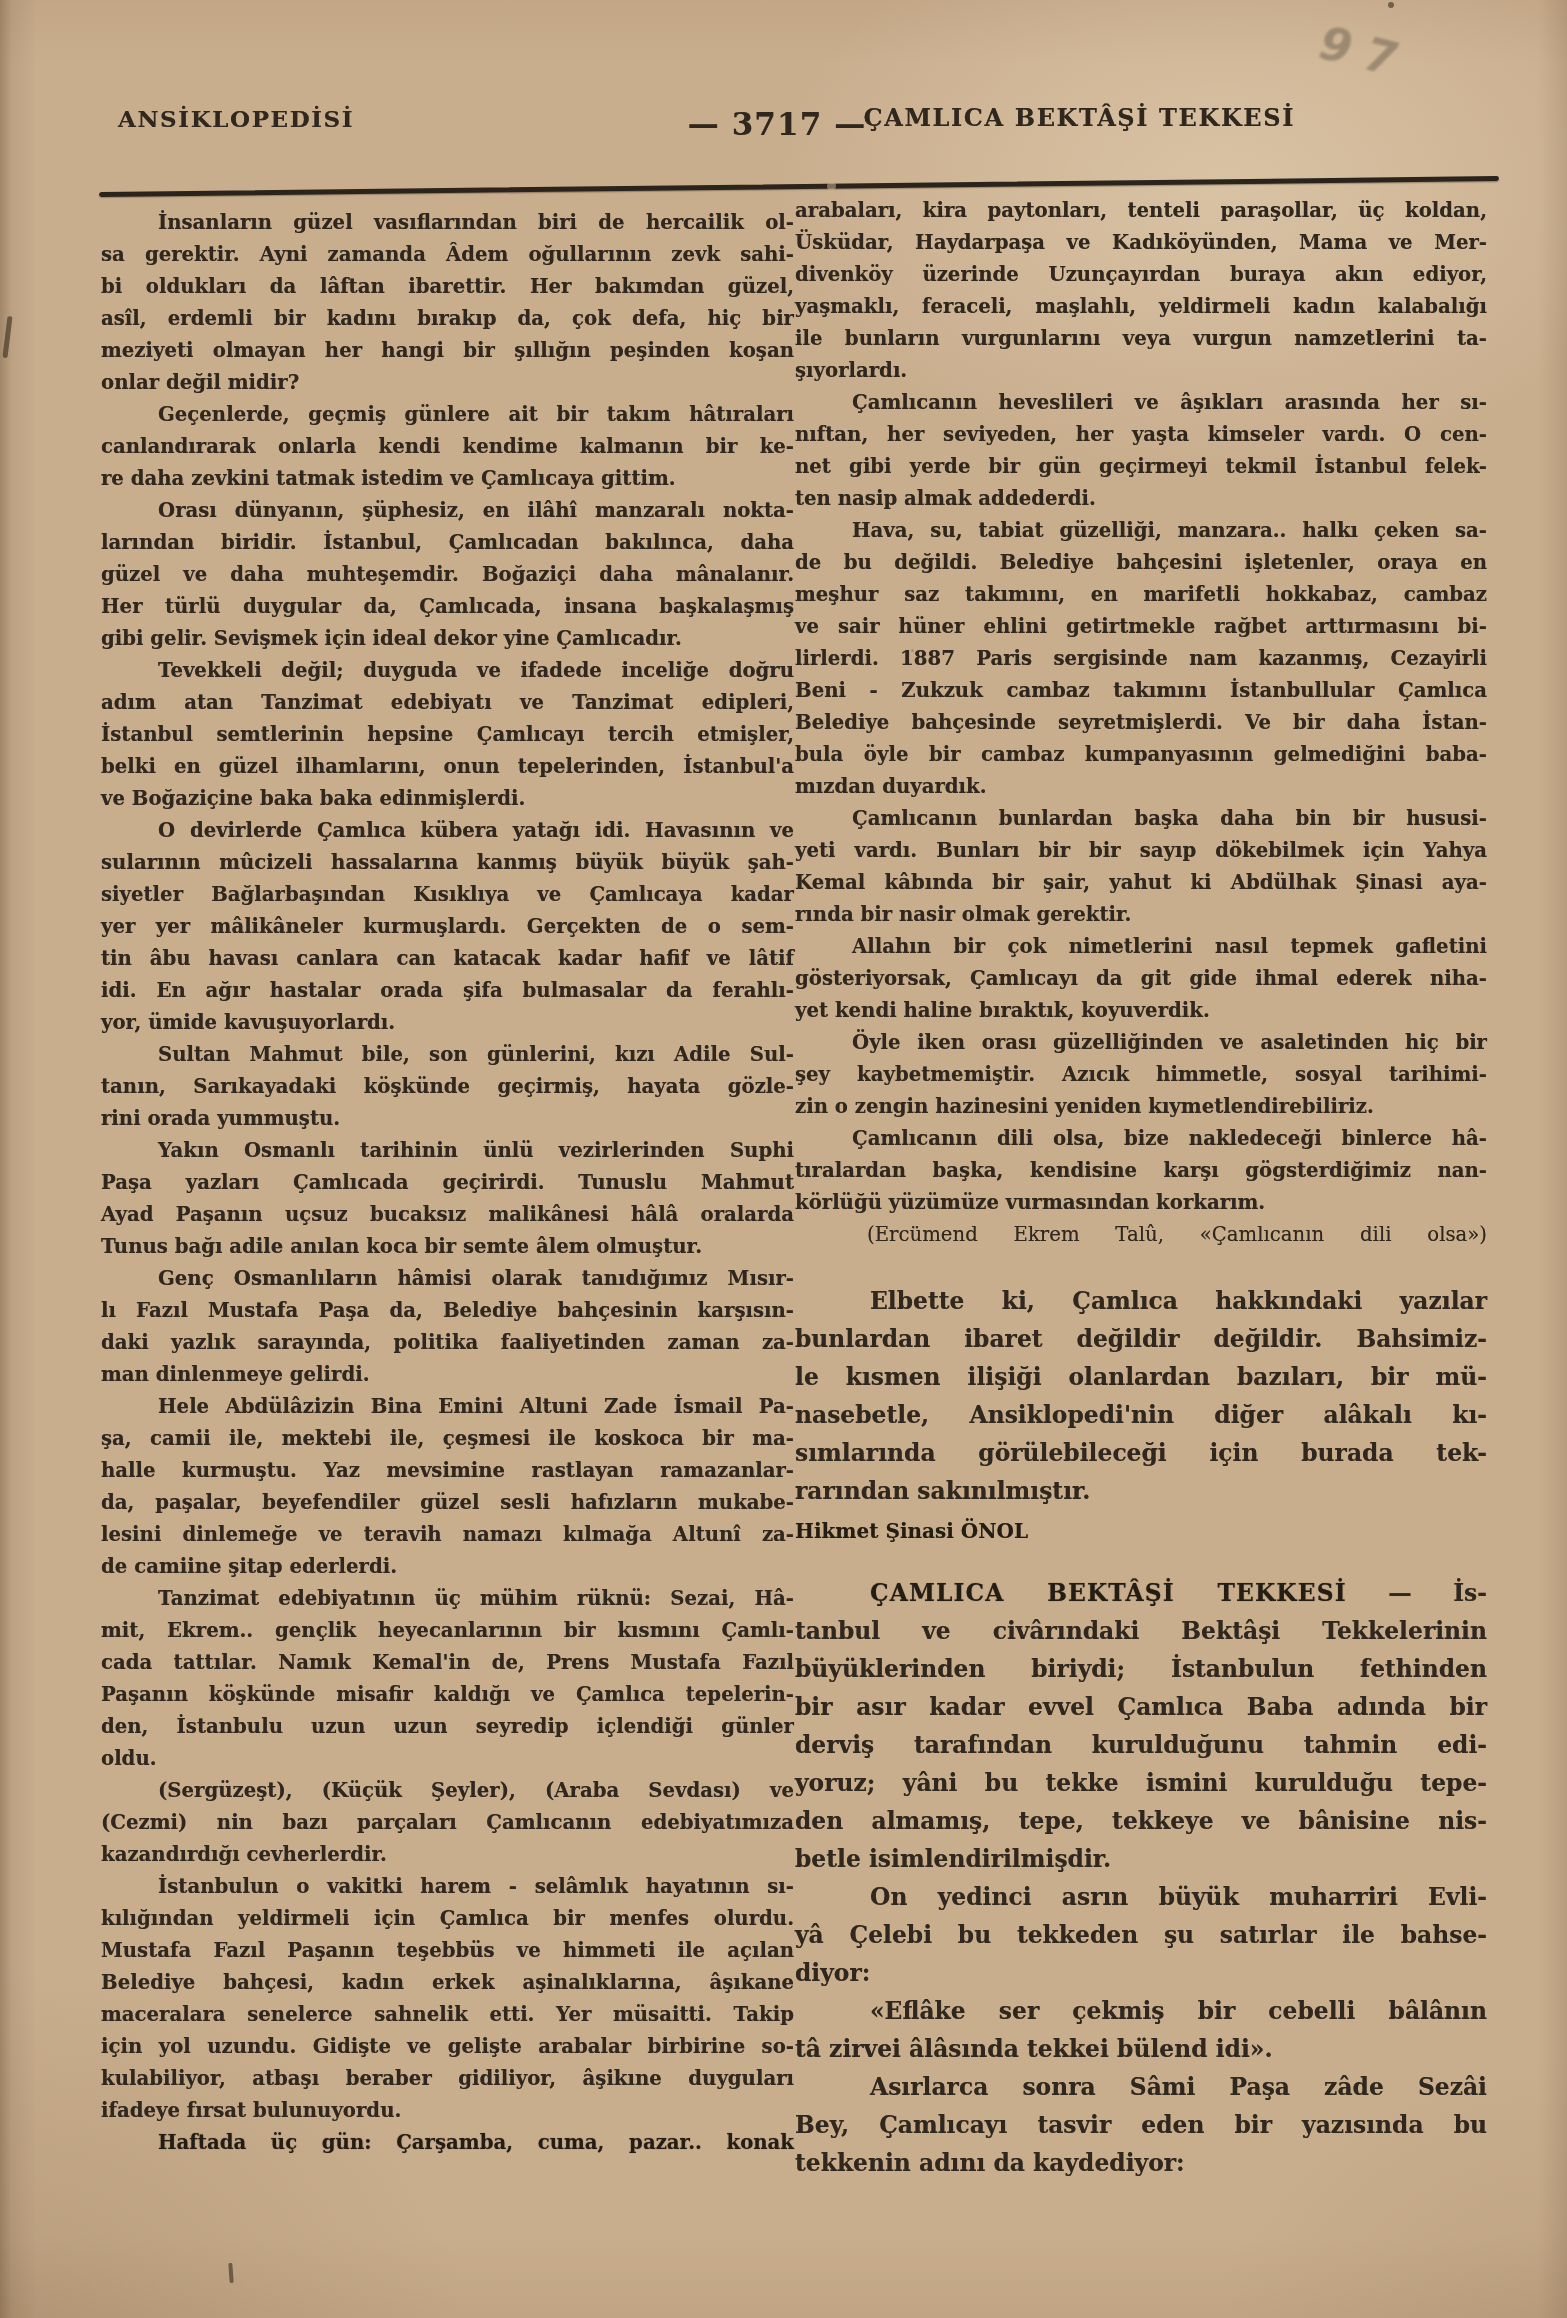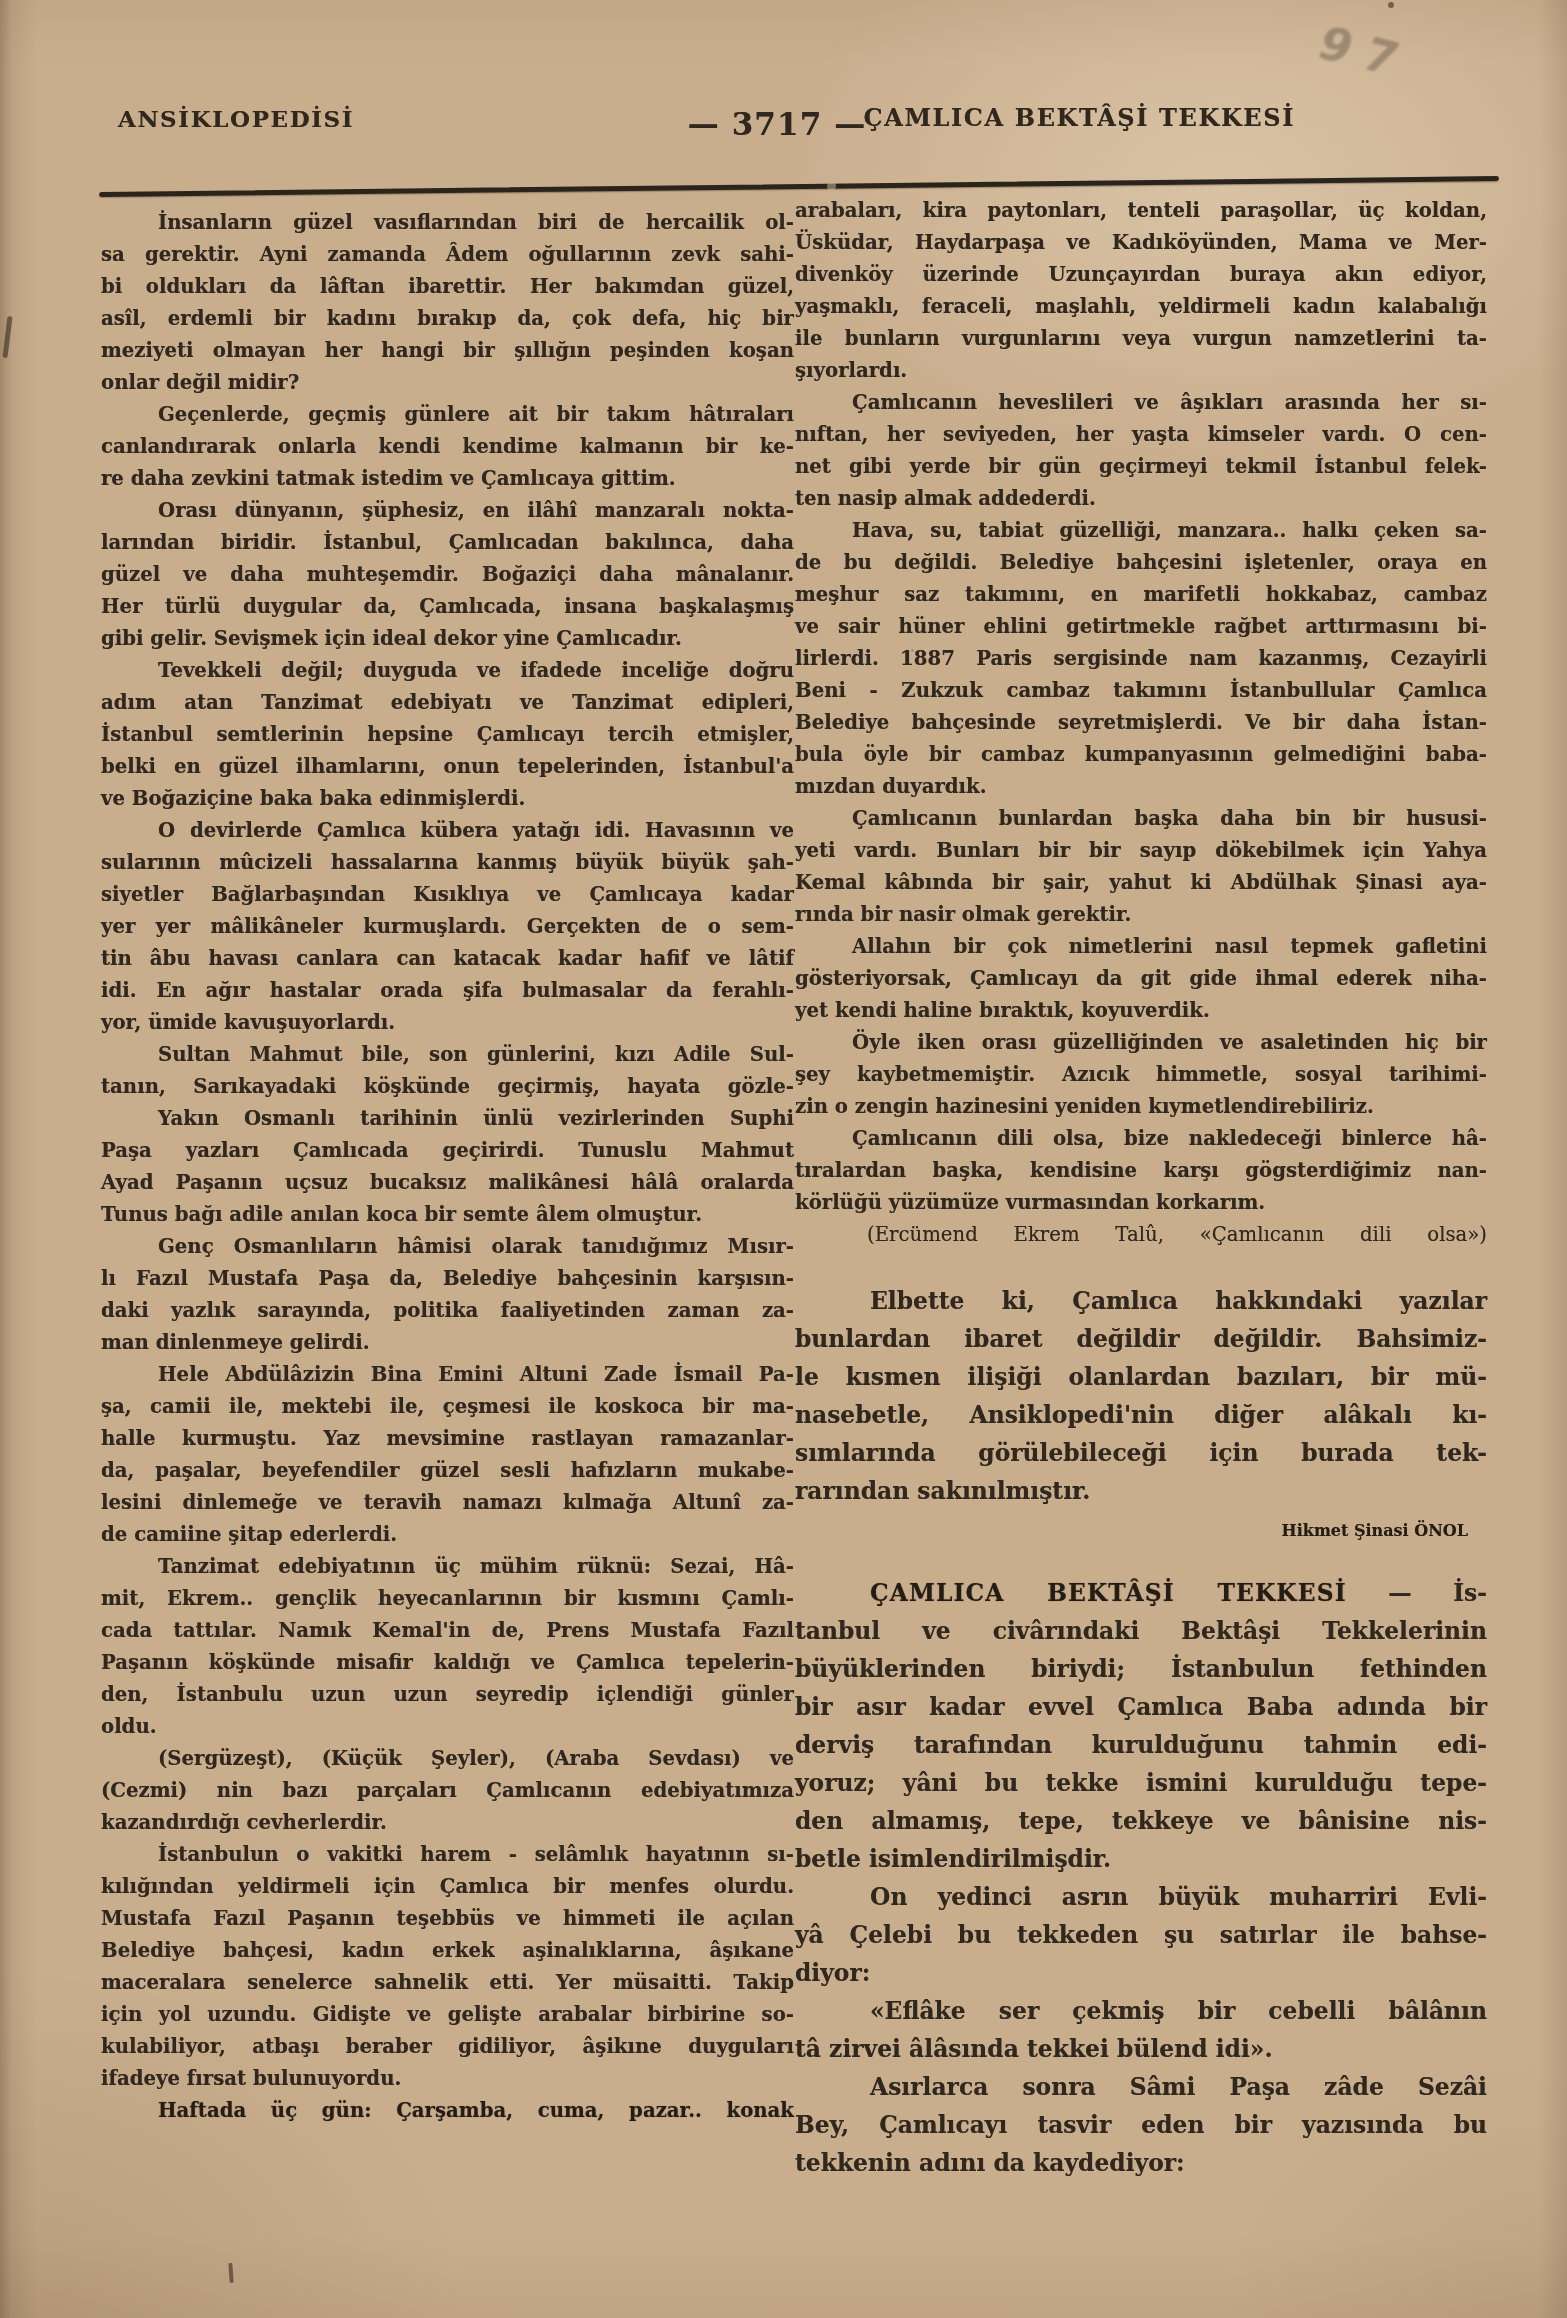--- a/index.html
+++ b/index.html
@@ -43,21 +43,21 @@
   .line.last{text-align-last:left;}
   .line.indent{text-indent:57px;}
   .line.b{color:#241d14;text-shadow:0 0 1.1px rgba(36,29,20,0.5);}
 
   .large .line{font-size:23.4px;line-height:38px;font-weight:700;}
   .large .line.indent{text-indent:75px;}
   .lead-b{font-weight:700;letter-spacing:1.1px;color:#241d14;text-shadow:0 0 1.1px rgba(36,29,20,0.55);}
 
   .attribution{font-size:19.7px;line-height:32px;font-weight:400;
         padding-left:72px;text-align:justify;text-align-last:justify;margin-bottom:31px;}
-  .signature{font-size:16px;line-height:30px;font-weight:700;text-align:right;
+  .signature{font-size:20px;line-height:30px;font-weight:700;
         padding-right:19px;margin:6.4px 0 23.4px 0;color:#241d14;}
   .gap-before-entry{height:4.3px;}
 
   .pencil{position:absolute;left:1319px;top:25.5px;font-family:"DejaVu Sans",sans-serif;
         font-size:46px;letter-spacing:14px;color:rgba(86,76,62,0.42);
         transform:rotate(14deg) skewX(-8deg);filter:blur(0.8px);text-shadow:none;font-weight:700;}
 
   .speck{position:absolute;background:rgba(42,33,22,0.55);border-radius:1.6px;}
   .speck.s1{left:5.3px;top:316px;width:4.8px;height:42px;transform:rotate(7deg);border-radius:3.2px;}
   .speck.s2{left:229px;top:2263px;width:3.7px;height:20px;transform:rotate(-4deg);}
@@ -114,20 +114,21 @@
         <div class="line">sularının mûcizeli hassalarına kanmış büyük büyük şah-</div>
         <div class="line">siyetler Bağlarbaşından Kısıklıya ve Çamlıcaya kadar</div>
         <div class="line">yer yer mâlikâneler kurmuşlardı. Gerçekten de o sem-</div>
         <div class="line">tin âbu havası canlara can katacak kadar hafif ve lâtif</div>
         <div class="line">idi. En ağır hastalar orada şifa bulmasalar da ferahlı-</div>
         <div class="line last">yor, ümide kavuşuyorlardı.</div>
       </div>
       <div class="para">
         <div class="line indent">Sultan Mahmut bile, son günlerini, kızı Adile Sul-</div>
         <div class="line">tanın, Sarıkayadaki köşkünde geçirmiş, hayata gözle-</div>
+        <div class="line last">rini orada yummuştu.</div>
       </div>
       <div class="para">
         <div class="line indent">Yakın Osmanlı tarihinin ünlü vezirlerinden Suphi</div>
         <div class="line">Paşa yazları Çamlıcada geçirirdi. Tunuslu Mahmut</div>
         <div class="line">Ayad Paşanın uçsuz bucaksız malikânesi hâlâ oralarda</div>
         <div class="line last">Tunus bağı adile anılan koca bir semte âlem olmuştur.</div>
       </div>
       <div class="para">
         <div class="line indent">Genç Osmanlıların hâmisi olarak tanıdığımız Mısır-</div>
         <div class="line">lı Fazıl Mustafa Paşa da, Belediye bahçesinin karşısın-</div>

